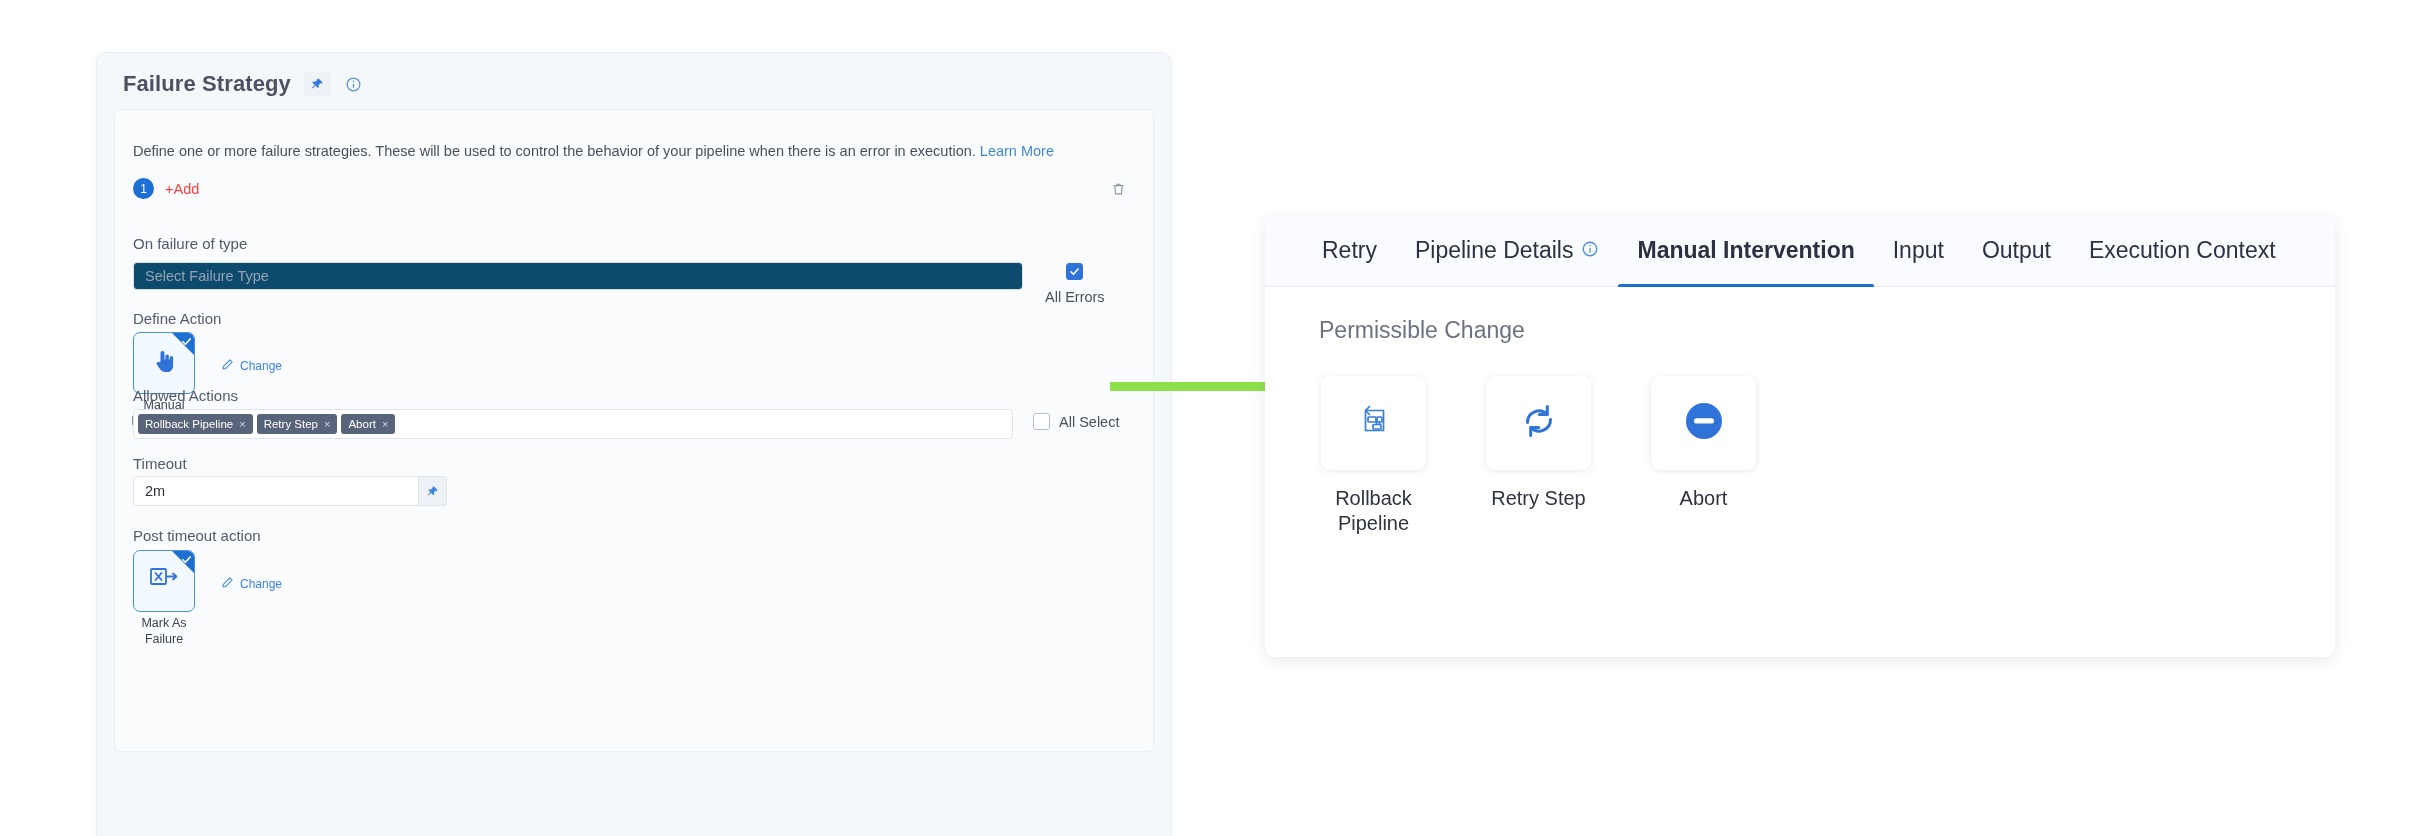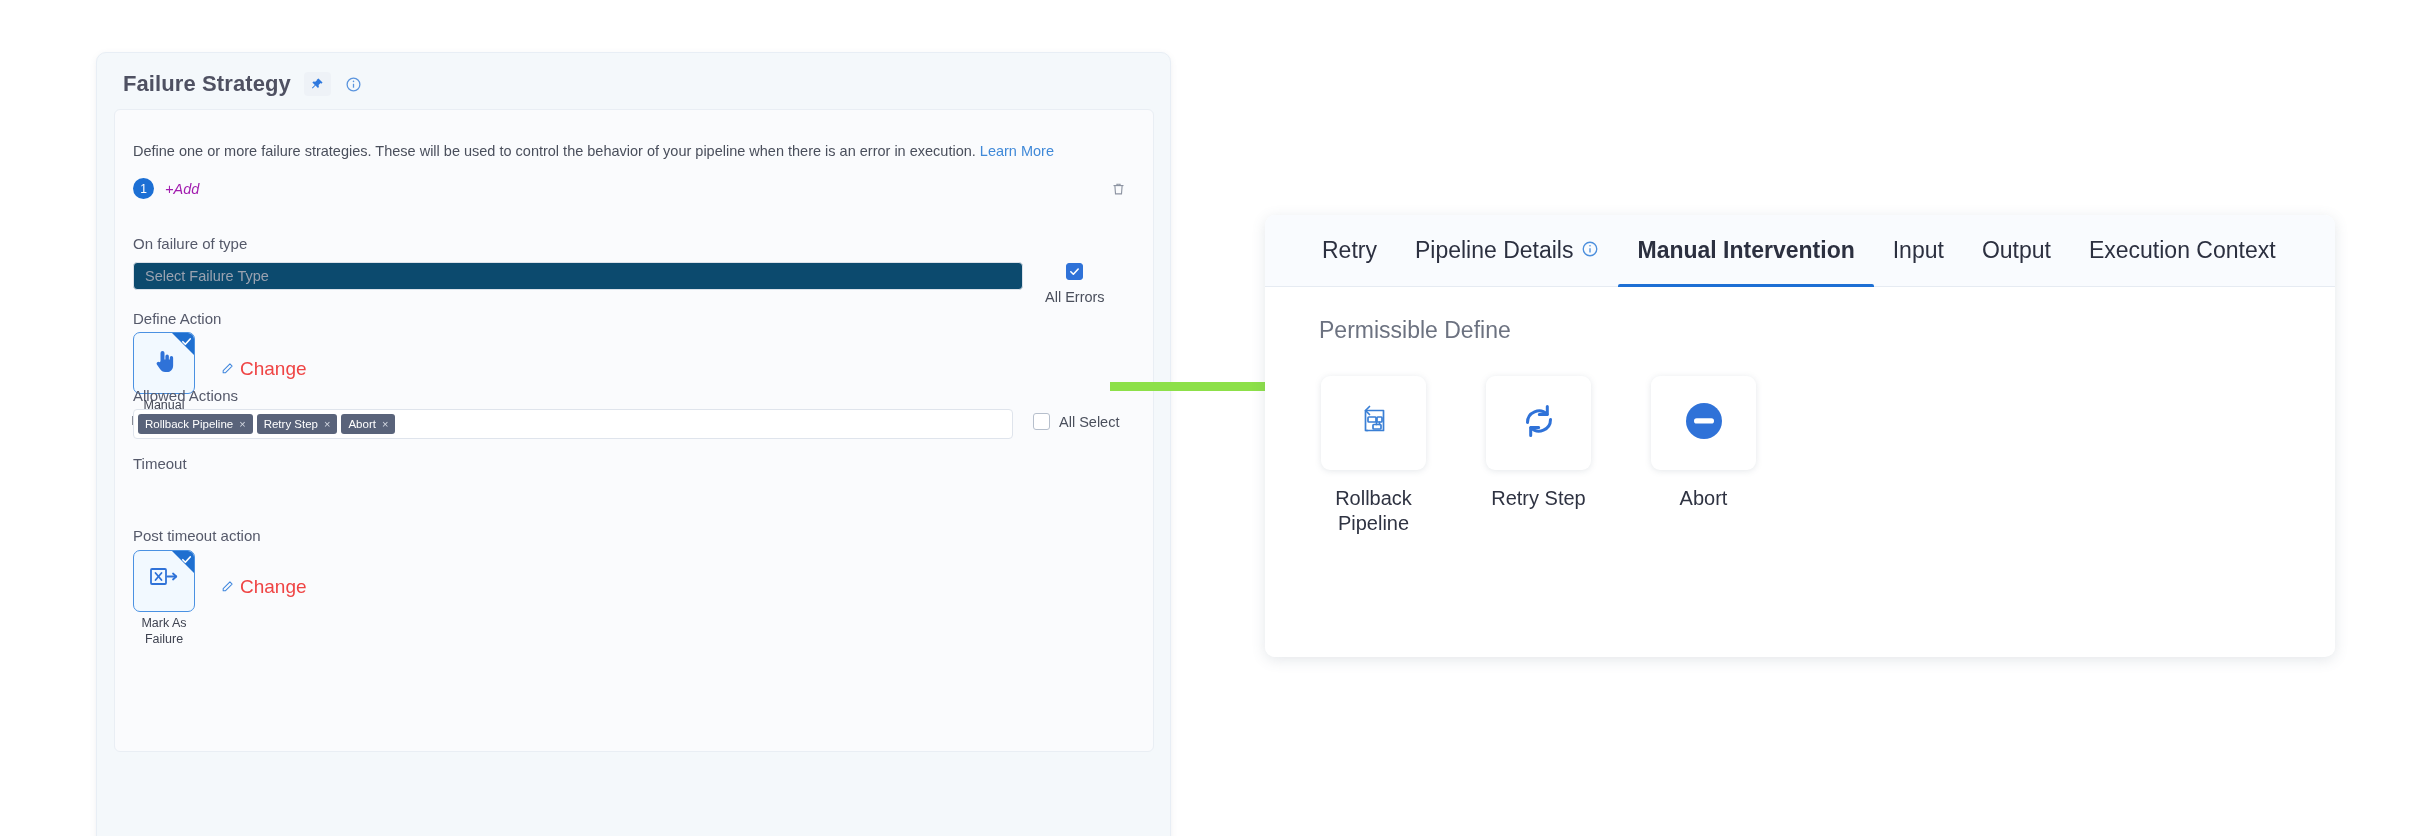--- a/index.html
+++ b/index.html
@@ -96,23 +96,22 @@
   .num-badge {
     width: 21px; height: 21px;
     border-radius: 50%;
     background: #1c6fd4;
     color: #fff;
     font-size: 12px;
     display: flex; align-items: center; justify-content: center;
     font-weight: normal;
   }
   .add-link {
-    color: #a21caf;
+    color: #ef4444;
     font-size: 14.5px;
-    font-style: italic;
   }
   .trash-btn {
     position: absolute;
     right: 25px;
     top: 68px;
     width: 20px; height: 21px;
     display: flex; align-items: center; justify-content: center;
   }
 
   .field-label {
@@ -209,22 +208,22 @@
     font-size: 12.5px;
     color: #3f4351;
     line-height: 1.25;
   }
   .change-link {
     display: flex;
     align-items: center;
     gap: 6px;
     margin-left: 26px;
     margin-top: 26px;
-    color: #ef4444;
-    font-size: 19px;
+    color: #3b82f6;
+    font-size: 12px;
   }
 
   
   .lbl-allowed { left: 18px; top: 277px; }
 
   .tags-input {
     position: absolute;
     left: 18px;
     top: 299px;
     width: 880px;
@@ -500,20 +499,28 @@
         </span>
       </div>
 
       <div class="cbx-row-actions">
         <span class="cbx"></span>
         <span class="cbx-label">All Select</span>
       </div>
 
       <div class="field-label lbl-timeout">Timeout</div>
 
+      <div class="timeout-wrap">
+        <div class="timeout-input">2m</div>
+        <div class="timeout-pin">
+          <svg width="13" height="13" viewBox="0 0 24 24" fill="#3f86dd">
+            <path d="M14.5 2.5l7 7-2 2-1.2-1.2-3.6 3.6.6 3.3-1.7 1.7-4.2-4.2-4.9 4.9-1.1-1.1 4.9-4.9-4.2-4.2 1.7-1.7 3.3.6 3.6-3.6L11.3 4.5z"></path>
+          </svg>
+        </div>
+      </div>
 
       <div class="field-label lbl-post">Post timeout action</div>
 
       <div class="action-card-block" style="left:18px; top:440px;">
         <div style="position:relative;">
           <div class="action-card">
             <span>
               <svg width="32" height="28" viewBox="0 0 32 28" fill="none" stroke="#2f72d8" stroke-width="1.8" stroke-linecap="round" stroke-linejoin="round">
                 <rect x="3" y="4" width="15" height="15" rx="1"></rect>
                 <line x1="7.5" y1="8" x2="13.5" y2="15"></line>
@@ -575,21 +582,21 @@
       </div>
       <div class="rp-tab">
         <span>Output</span>
       </div>
       <div class="rp-tab">
         <span>Execution Context</span>
       </div>
     </div>
 
     <div class="rp-content">
-      <div class="rp-heading">Permissible Define</div>
+      <div class="rp-heading">Permissible Change</div>
 
       <div class="perm-cards">
 
         <div class="perm-item">
           <div class="perm-card">
             <span>
               <svg width="40" height="40" viewBox="0 0 40 40" fill="none" stroke="#3a7fd5" stroke-width="1.7" stroke-linecap="round" stroke-linejoin="round">
                 <path d="M12.5 9.5h17v20H12.5"></path>
                 <polyline points="15.5,5.5 11.5,9.5 15.5,13.5"></polyline>
                 <path d="M11.5 9.5v20h2"></path>

